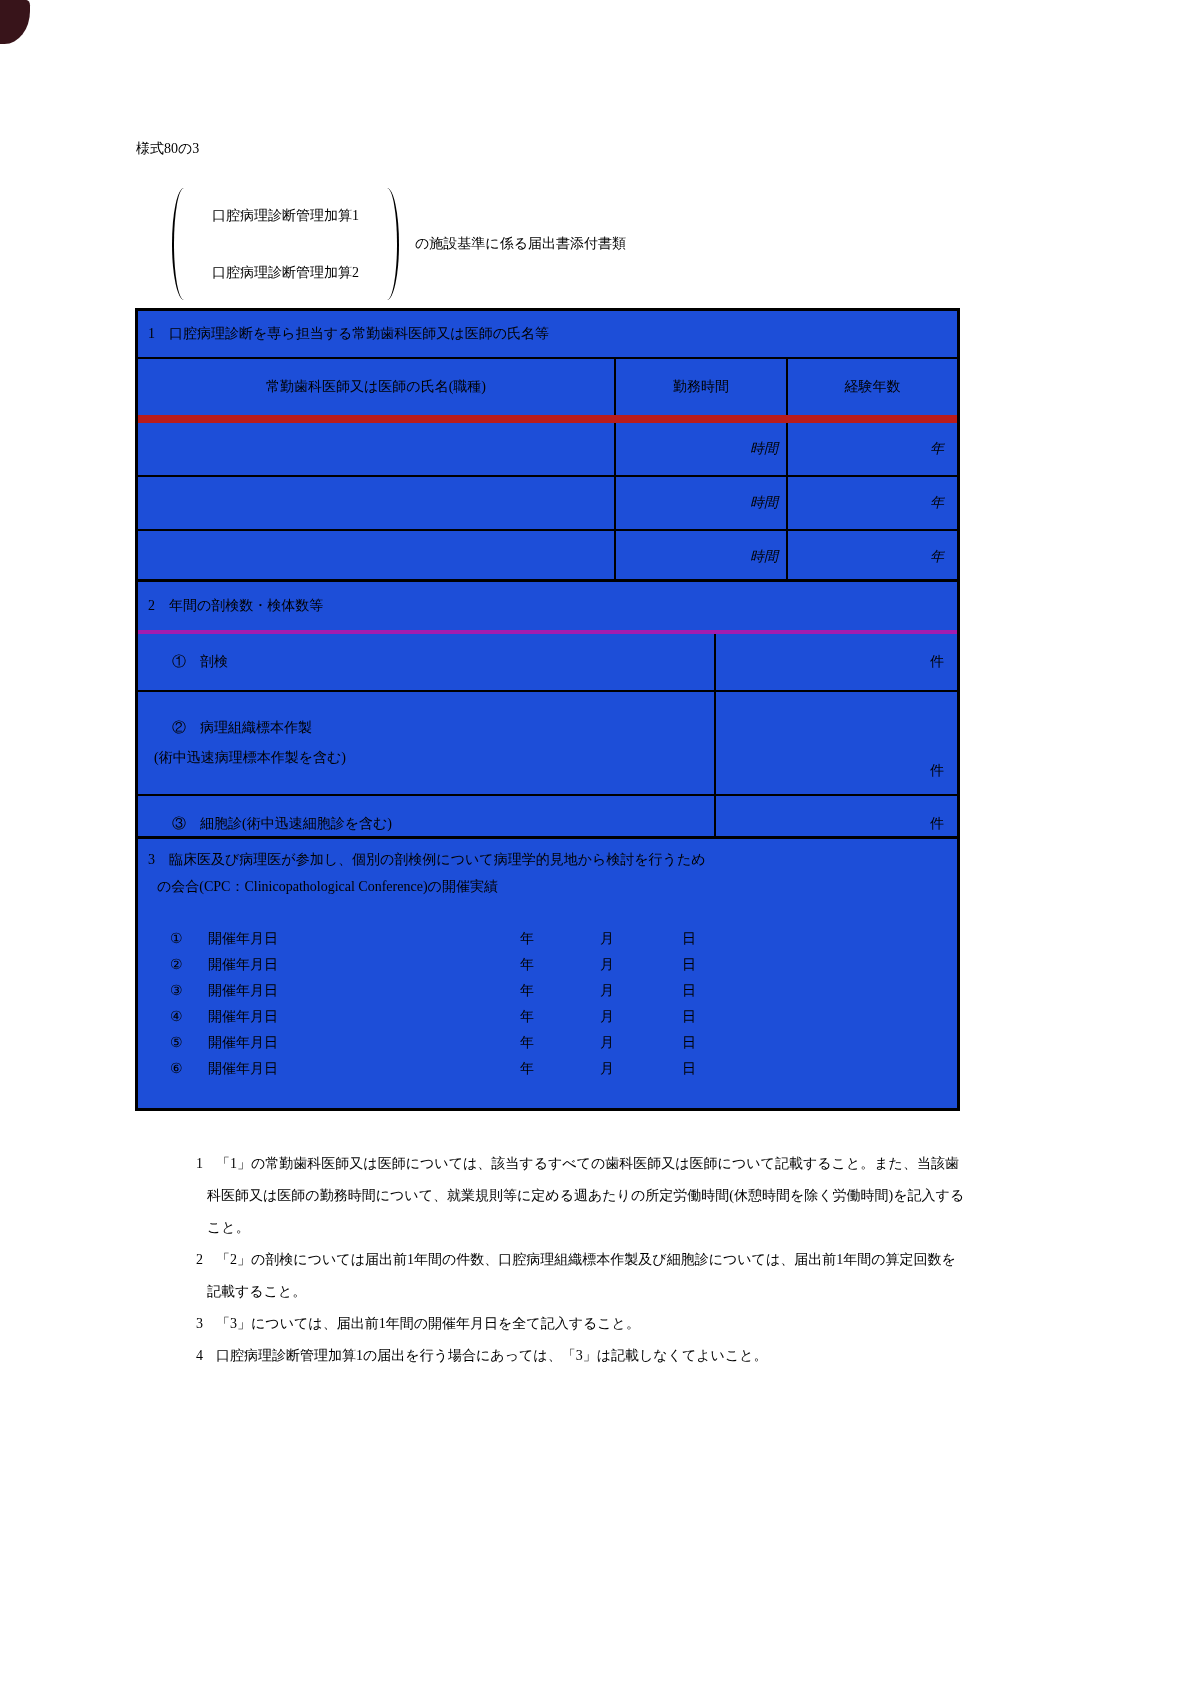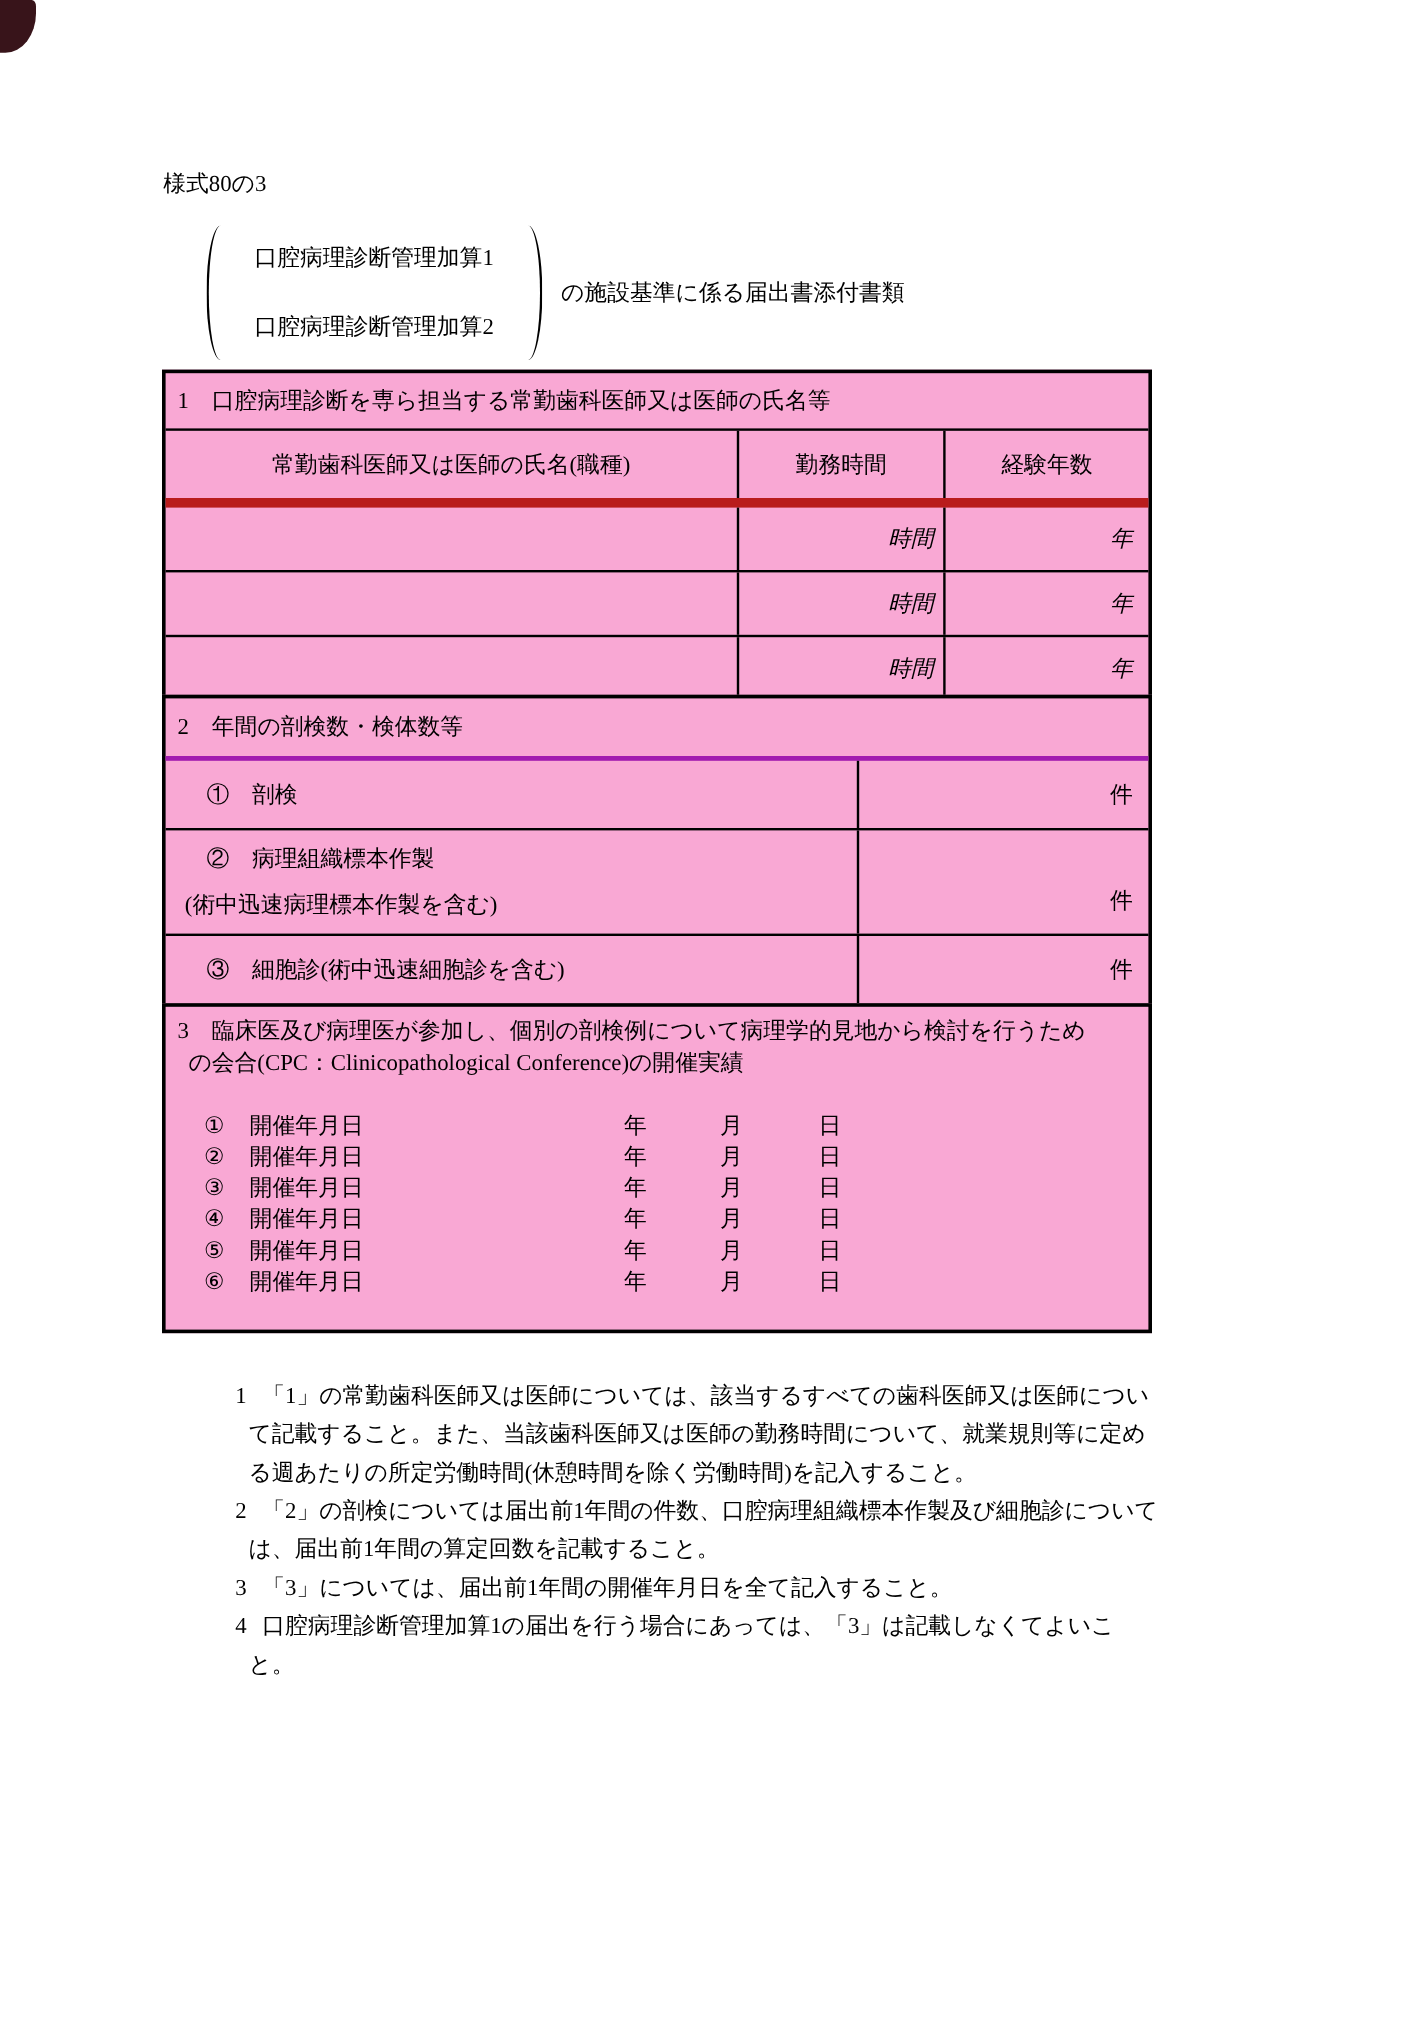--- a/index.html
+++ b/index.html
@@ -3,21 +3,21 @@
 <meta charset="utf-8">
 <style>
   * { box-sizing: border-box; }
   html, body { margin: 0; padding: 0; }
   body {
     width: 1181px; height: 1695px;
     background: #ffffff;
     font-family: "Liberation Serif", "DejaVu Serif", serif;
     color: #000;
   }
-  .page { position: relative; width: 1181px; height: 1695px; background: #fff; overflow: hidden; font-size: 19px; }
+  .page { position: relative; width: 1181px; height: 1695px; background: #fff; overflow: hidden; font-size: 14px; }
 
   .scan-artifact {
     position: absolute; left: 0; top: 0; width: 30px; height: 44px;
     background: #38141a;
     border-radius: 0 12% 85% 0 / 0 12% 75% 0;
   }
 
   .form-number { position: absolute; left: 136px; top: 140px; }
 
   
@@ -25,21 +25,21 @@
   .brace { width: 24px; height: 112px; }
   .brace.left  { border-left: 2px solid #000; border-radius: 50%; }
   .brace.right { border-right: 2px solid #000; border-radius: 50%; }
   .options { display: flex; flex-direction: column; gap: 33px; padding: 0 16px; }
   .option { line-height: 24px; }
   .suffix { margin-left: 16px; }
 
   .circle-note { position: absolute; left: 135px; top: 278px; width: 770px; text-align: right; }
 
   
-  .box { position: absolute; left: 135px; width: 825px; border: 3px solid #000; background: #f9a8d4; }
+  .box { position: absolute; left: 135px; width: 825px; border: 3px solid #000; background: #1d4ed8; }
   .box1 { top: 308px; height: 274px; }
   .box2 { top: 579px; height: 260px; }
   .box3 { top: 836px; height: 275px; }
 
   
   .t1-title { height: 48px; display: flex; align-items: center; padding-left: 10px; border-bottom: 2px solid #000; }
   .t1-grid { display: grid; grid-template-columns: 478px 172px 1fr; }
   .t1-header { border-bottom: 8px solid #b91c1c; }
   .t1-row { border-bottom: 2px solid #000; }
   .t1-row:last-child { border-bottom: none; }
@@ -56,21 +56,21 @@
   .t2-title { height: 52px; display: flex; align-items: center; padding-left: 10px; border-bottom: 4px solid #a21caf; }
   .t2-row { display: grid; grid-template-columns: 578px 1fr; border-bottom: 2px solid #000; }
   .t2-row:last-child { border-bottom: none; }
   .t2-label { border-right: 2px solid #000; display: flex; align-items: center; padding-left: 34px; }
   .t2-label.two-line { flex-direction: column; align-items: flex-start; justify-content: center; padding-left: 0; }
   .t2-label.two-line .l1 { padding-left: 34px; }
   .t2-label.two-line .l2 { padding-left: 16px; margin-top: 12px; }
   .t2-value { display: flex; align-items: center; justify-content: flex-end; padding-right: 13px; }
   .t2-value.bottom { align-items: flex-end; padding-bottom: 14px; }
   .r1 { height: 58px; }
-  .r2 { height: 88px; }
+  .r2 { height: 104px; }
   .r3 { height: 56px; }
 
   
   .t3-title { padding: 7px 10px 0 10px; line-height: 27px; }
   .t3-title2 { padding-left: 9px; }
   .cpc-rows { margin: 26px 0 0 32px; }
   .cpc-row { display: grid; grid-template-columns: 38px 312px 80px 82px auto; line-height: 26px; }
 
   
   .notes { position: absolute; left: 165px; top: 1148px; width: 800px; }

